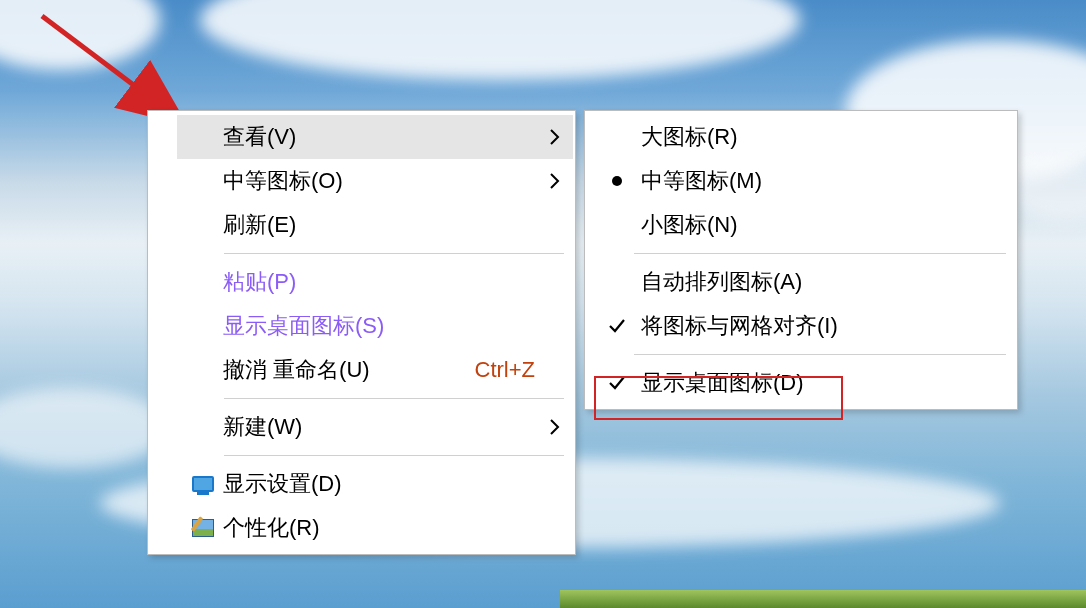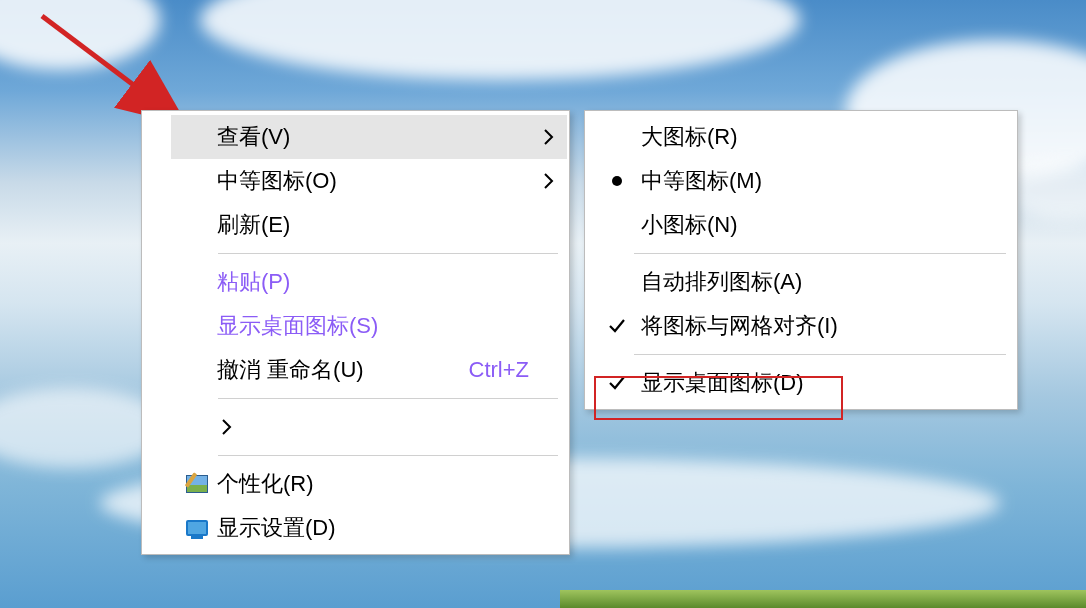--- a/index.html
+++ b/index.html
@@ -49,21 +49,21 @@
     position: absolute;
     background: #ffffff;
     border: 1px solid #bcbcbc;
     box-shadow: 3px 3px 6px rgba(0,0,0,0.18);
     font-size: 22px;
     line-height: 1;
     padding: 4px 1px;
   }
   .menu-main {
     top: 110px;
-    left: 141px;
+    left: 147px;
     width: 429px;
     padding-left: 28px;
   }
   .menu-sub {
     top: 110px;
     left: 584px;
     width: 434px;
   }
   .menu-item {
     display: flex;
@@ -81,21 +81,21 @@
     justify-content: center;
     flex-shrink: 0;
   }
   .menu-item .label {
     flex: 1;
     white-space: nowrap;
   }
   .menu-item .accel {
     flex-shrink: 0;
     padding-right: 10px;
-    color: #8b5cf6;
+    color: #c2410c;
   }
   .menu-item .arrow-slot {
     width: 20px;
     flex-shrink: 0;
     display: flex;
     align-items: center;
     justify-content: center;
   }
   .menu-item.highlighted {
     background: #e5e5e5;
@@ -225,45 +225,46 @@
     <span class="gutter"></span>
     <span class="label">撤消 重命名(U)</span>
     <span class="accel">Ctrl+Z</span>
     <span class="arrow-slot"></span>
   </div>
 
   <div class="menu-sep"></div>
 
   <div class="menu-item">
     <span class="gutter"></span>
+    <span class="label">新建(W)</span>
     <span class="arrow-slot">
       <svg class="chevron" width="10" height="16" viewBox="0 0 10 16">
           <path d="M1 1 L8 8 L1 15" fill="none" stroke="#000" stroke-width="2"></path>
         </svg>
     </span>
   </div>
 
   <div class="menu-sep"></div>
 
   <div class="menu-item">
     <span class="gutter">
+        <span class="icon-display"></span>
+      </span>
+    <span class="label">显示设置(D)</span>
+    <span class="arrow-slot"></span>
+  </div>
+
+  <div class="menu-item">
+    <span class="gutter">
         <span class="icon-personalize"></span>
       </span>
     <span class="label">个性化(R)</span>
     <span class="arrow-slot"></span>
   </div>
 
-  <div class="menu-item">
-    <span class="gutter">
-        <span class="icon-display"></span>
-      </span>
-    <span class="label">显示设置(D)</span>
-    <span class="arrow-slot"></span>
-  </div>
-
 </div>
 
 <div class="context-menu menu-sub">
 
   <div class="menu-item">
     <span class="gutter"></span>
     <span class="label">大图标(R)</span>
   </div>
 
   <div class="menu-item">

